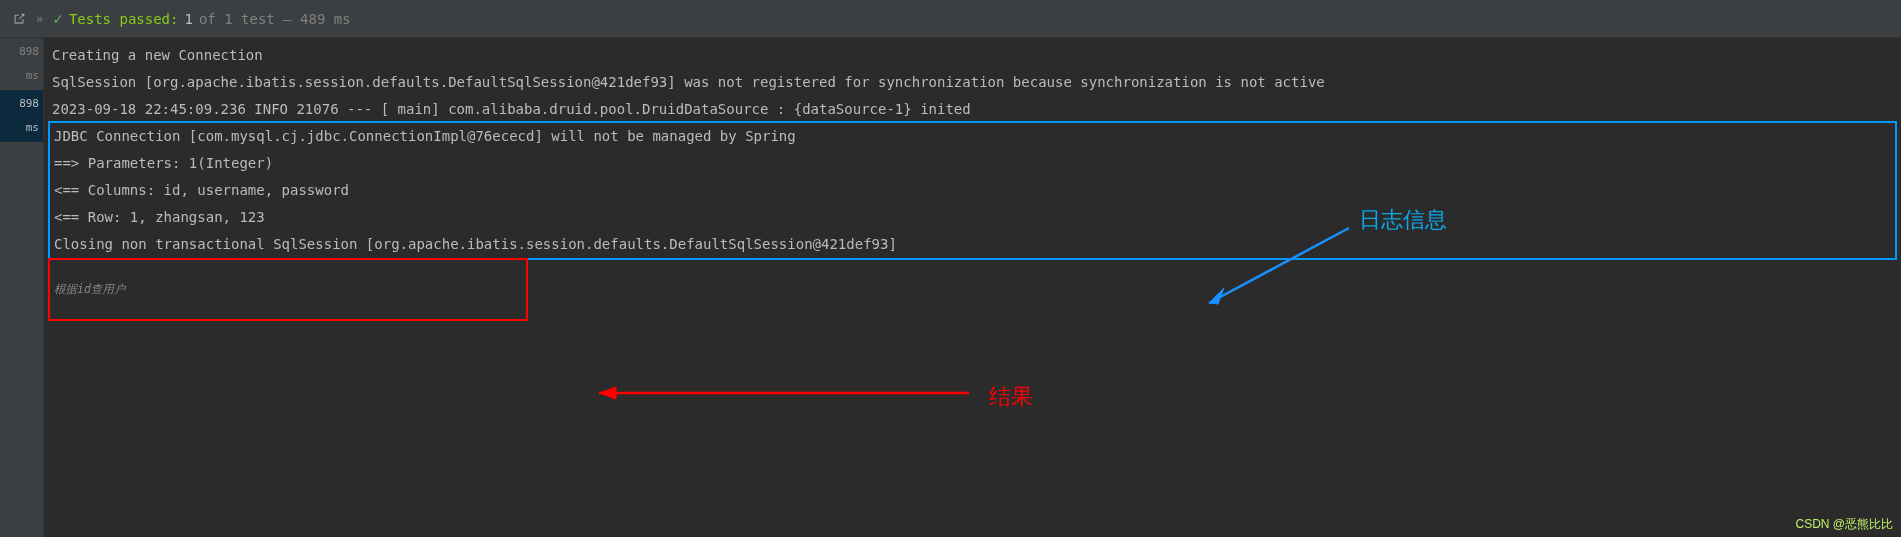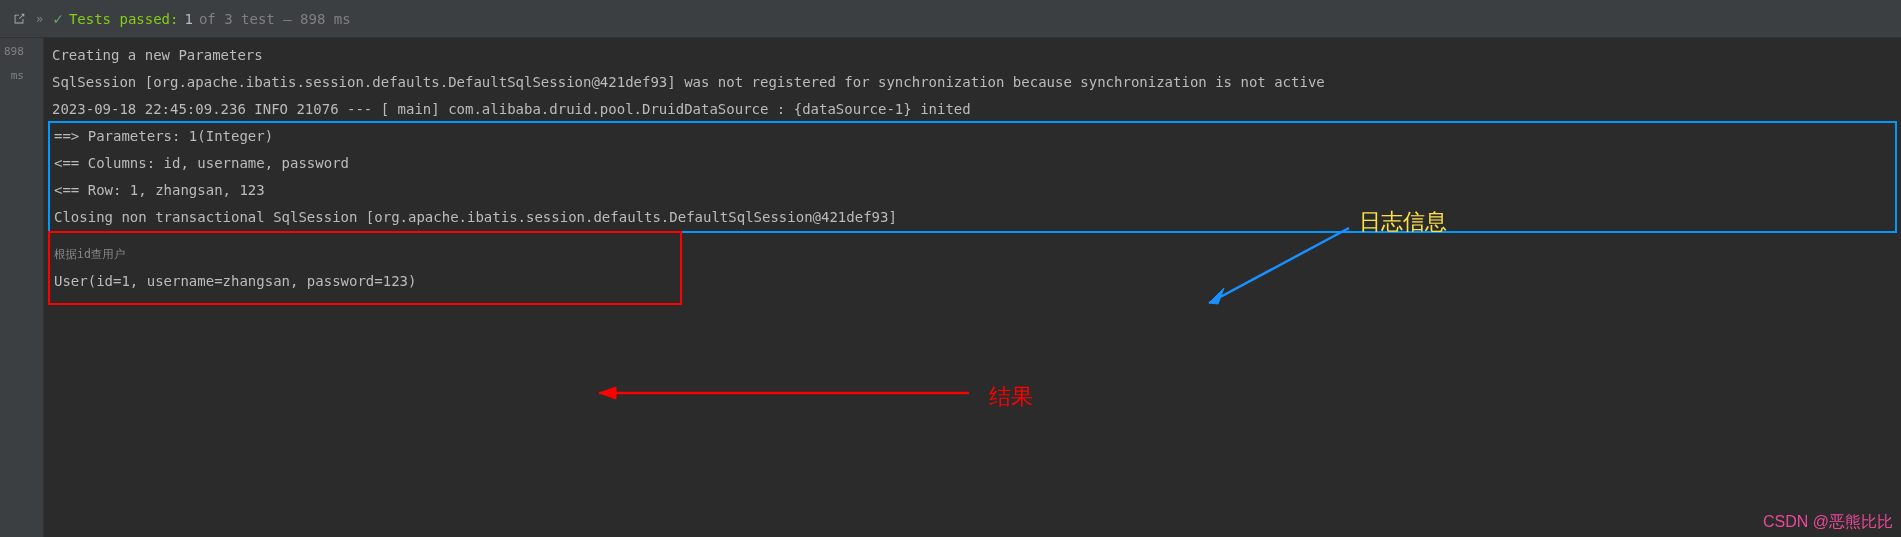--- a/index.html
+++ b/index.html
@@ -55,22 +55,22 @@
       color: #808080;
     }
     .main-container {
       display: flex;
       height: calc(100% - 38px);
     }
     .sidebar-times {
       width: 44px;
       background: #3c3f41;
       display: flex;
+      flex-direction: column;
       border-right: 1px solid #323232;
-      gap: 18px;
     }
     .time-item {
       padding: 2px 4px;
       font-size: 11px;
       text-align: right;
       color: #808080;
       line-height: 24px;
     }
     .time-item.active {
       background: #0d293e;
@@ -87,30 +87,31 @@
       white-space: nowrap;
       color: #bbbbbb;
     }
     .blue-box {
       border: 2px solid #0099ff;
       padding: 0 4px;
       margin: -2px -4px;
     }
     .red-box {
       border: 2px solid #ff0000;
-      padding: 8px 4px;
+      padding: 16px 4px;
       margin-top: -2px;
       margin-left: -4px;
-      width: 634px;
+      width: 480px;
+      font-style: italic;
     }
     .annotation-blue {
       position: absolute;
-      color: #fde047;
+      color: #0ea5e9;
       font-size: 22px;
-      font-family: Liberation Sans, sans-serif;
+      font-family: Liberation Mono, monospace;
       text-align: right;
     }
     .annotation-red {
       position: absolute;
       color: #ff0000;
       font-size: 22px;
       font-family: sans-serif;
       text-align: center;
     }
     .arrow-blue {
@@ -120,22 +121,22 @@
     }
     .arrow-red {
       position: absolute;
       stroke: #ff0000;
       fill: #ff0000;
     }
     .watermark {
       position: absolute;
       bottom: 4px;
       right: 8px;
-      color: #ec4899;
-      font-size: 16px;
+      color: #bef264;
+      font-size: 12px;
       font-family: sans-serif;
     }
     .grey-small {
       color: #888888;
       font-size: 11.5px;
     }
   </style>
 </head>
 <body>
 
@@ -143,42 +144,42 @@
   <span class="icon-btn">
     <svg width="14" height="14" viewBox="0 0 16 16">
         <path fill="#afb1b3" d="M11 2h3v3h-1V3.7L8.7 8 8 7.3 12.3 3H11V2zM3 3h5v1H4v8h8V8h1v5H3V3z"></path>
       </svg>
   </span>
   <span class="chevrons">»</span>
   <div class="tests-status">
     <span class="check-icon">✓</span>
     <span class="tests-label">Tests passed:</span>
     <span class="tests-count">1</span>
-    <span class="tests-detail">of 3 test – 898 ms</span>
+    <span class="tests-detail">of 1 test – 489 ms</span>
   </div>
 </div>
 
 <div class="main-container">
   <div class="sidebar-times">
     <div class="time-item">898 ms</div>
     <div class="time-item active">898 ms</div>
   </div>
   <div class="console-area">
-    <div class="log-line">Creating a new Parameters</div>
+    <div class="log-line">Creating a new Connection</div>
     <div class="log-line">SqlSession [org.apache.ibatis.session.defaults.DefaultSqlSession@421def93] was not registered for synchronization because synchronization is not active</div>
     <div class="log-line">2023-09-18 22:45:09.236  INFO 21076 --- [           main] com.alibaba.druid.pool.DruidDataSource   : {dataSource-1} inited</div>
     <div class="blue-box">
+      <div class="log-line">JDBC Connection [com.mysql.cj.jdbc.ConnectionImpl@76ececd] will not be managed by Spring</div>
       <div class="log-line">==&gt; Parameters: 1(Integer)</div>
       <div class="log-line">&lt;==    Columns: id, username, password</div>
       <div class="log-line">&lt;==        Row: 1, zhangsan, 123</div>
       <div class="log-line">Closing non transactional SqlSession [org.apache.ibatis.session.defaults.DefaultSqlSession@421def93]</div>
     </div>
     <div class="red-box">
       <div class="log-line grey-small">根据id查用户</div>
-      <div class="log-line">User(id=1, username=zhangsan, password=123)</div>
     </div>
 
     <svg class="arrow-blue" style="left:1150px; top:180px;" width="160" height="100">
       <line x1="155" y1="10" x2="15" y2="85" stroke="#1890ff" stroke-width="2.5"></line>
       <polygon points="15,85 30,70 24,86" fill="#1890ff"></polygon>
     </svg>
     <div class="annotation-blue" style="left:1315px; top:170px;">日志信息</div>
 
     <svg class="arrow-red" style="left:540px; top:340px;" width="390" height="30">
       <line x1="385" y1="15" x2="15" y2="15" stroke="#ff0000" stroke-width="2.5"></line>

